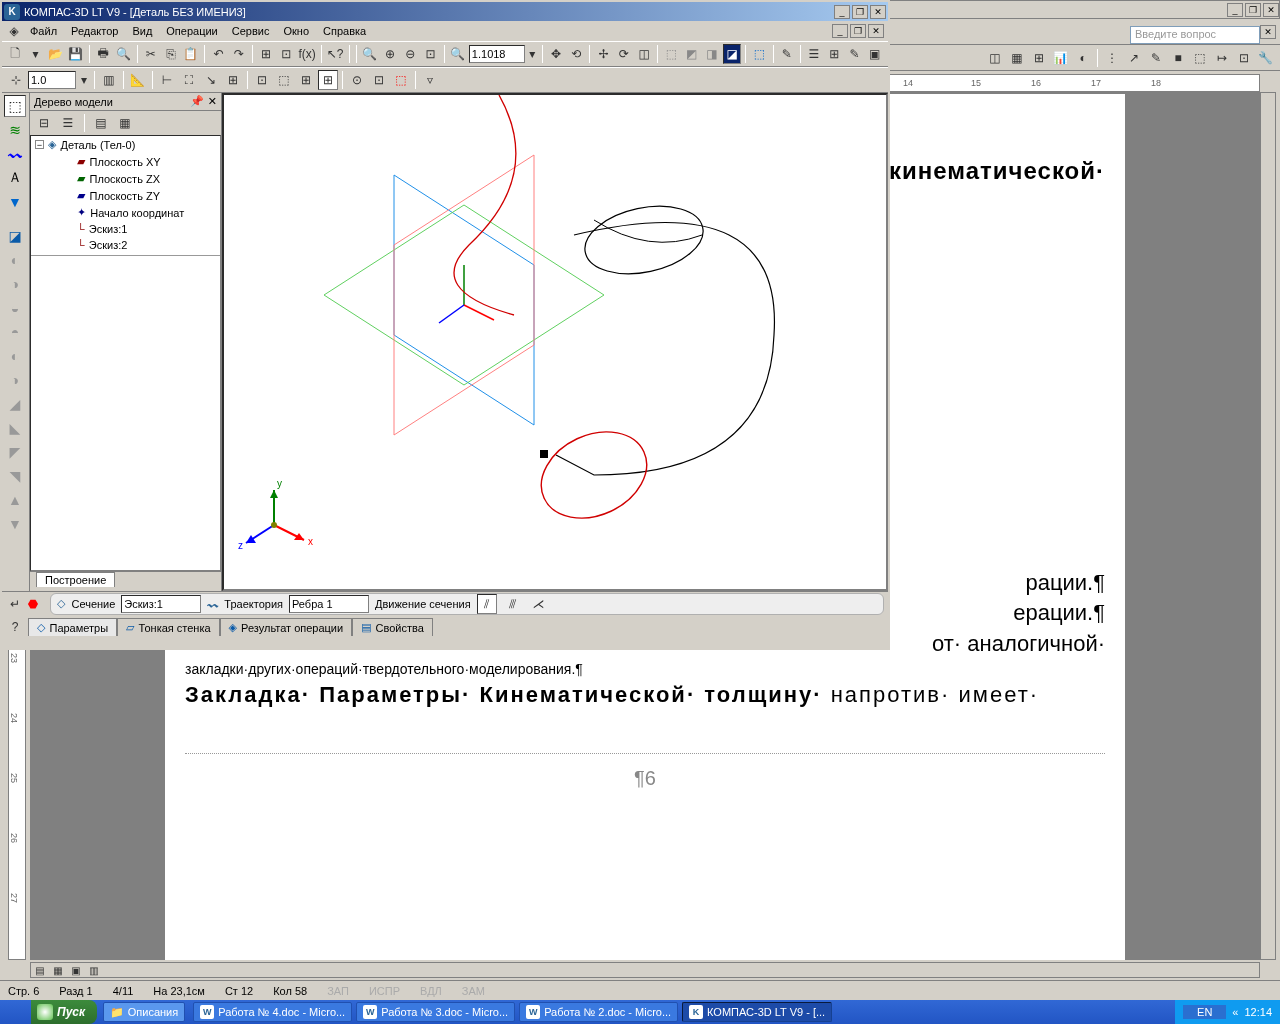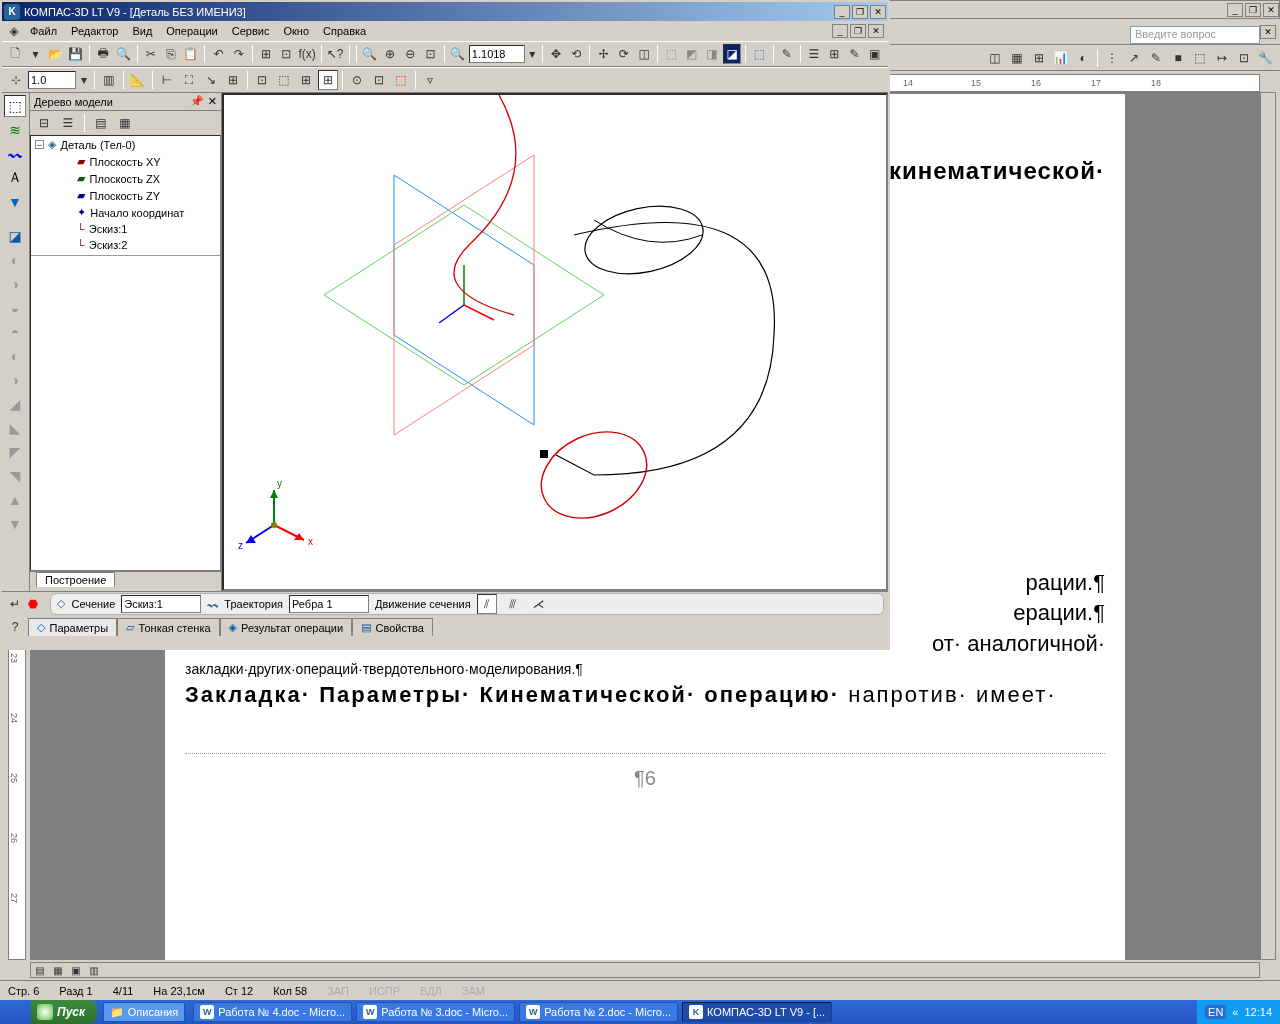--- a/index.html
+++ b/index.html
@@ -106,21 +106,21 @@
   </div>
   <div class="word-doc">
     <div class="word-page">
       <div style="text-align:right;font-weight:bold;font-size:24px;letter-spacing:1px;">кинематической·</div>
       <div style="height:380px;"></div>
       <div style="text-align:right;font-size:22px;">рации.¶</div>
       <div style="text-align:right;font-size:22px;">ерации.¶</div>
       <div style="text-align:right;font-size:22px;">от· аналогичной·</div>
       <div style="font-size:14px;">закладки·других·операций·твердотельного·моделирования.¶</div>
       <div style="font-size:22px;">
-        <b style="letter-spacing:2px;">Закладка· Параметры· Кинематической· операцию·</b><span style="letter-spacing:2px;"> напротив· имеет·</span>
+        <b style="letter-spacing:2px;">Закладка· Параметры· Кинематической· толщину·</b><span style="letter-spacing:2px;"> напротив· имеет·</span>
       </div>
       <div style="height:40px;border-bottom:1px dotted #999;margin-top:4px;"></div>
       <div style="text-align:center;color:#888;font-size:20px;margin-top:10px;">¶6</div>
     </div>
   </div>
   <div style="position:absolute;right:4px;top:92px;width:16px;bottom:40px;background:#d4d0c8;border:1px solid #808080;"></div>
   <div style="position:absolute;left:30px;right:20px;bottom:22px;height:16px;background:#d4d0c8;border:1px solid #808080;display:flex;">
     <div class="tb-btn" style="width:18px;height:14px;font-size:10px;">▤</div>
     <div class="tb-btn" style="width:18px;height:14px;font-size:10px;">▦</div>
     <div class="tb-btn" style="width:18px;height:14px;font-size:10px;">▣</div>
@@ -417,17 +417,17 @@
       <div class="task-btn">
         <span style="background:#fff;color:#2a6496;width:14px;height:14px;display:inline-flex;align-items:center;justify-content:center;font-size:9px;font-weight:bold;border-radius:2px;">W</span>
         <span>Работа № 2.doc - Micro...</span>
       </div>
       <div class="task-btn active">
         <span style="background:#fff;color:#2a6496;width:14px;height:14px;display:inline-flex;align-items:center;justify-content:center;font-size:9px;font-weight:bold;border-radius:2px;">K</span>
         <span>КОМПАС-3D LT V9 - [...</span>
       </div>
     </div>
   <div class="tray">
-    <span style="background:#2a6fd0;padding:1px 3px;">EN</span>
+    <span style="background:#2a6fd0;padding:1px 14px;">EN</span>
     <span>«</span>
     <span>12:14</span>
   </div>
 </div>
 
 </body></html>

